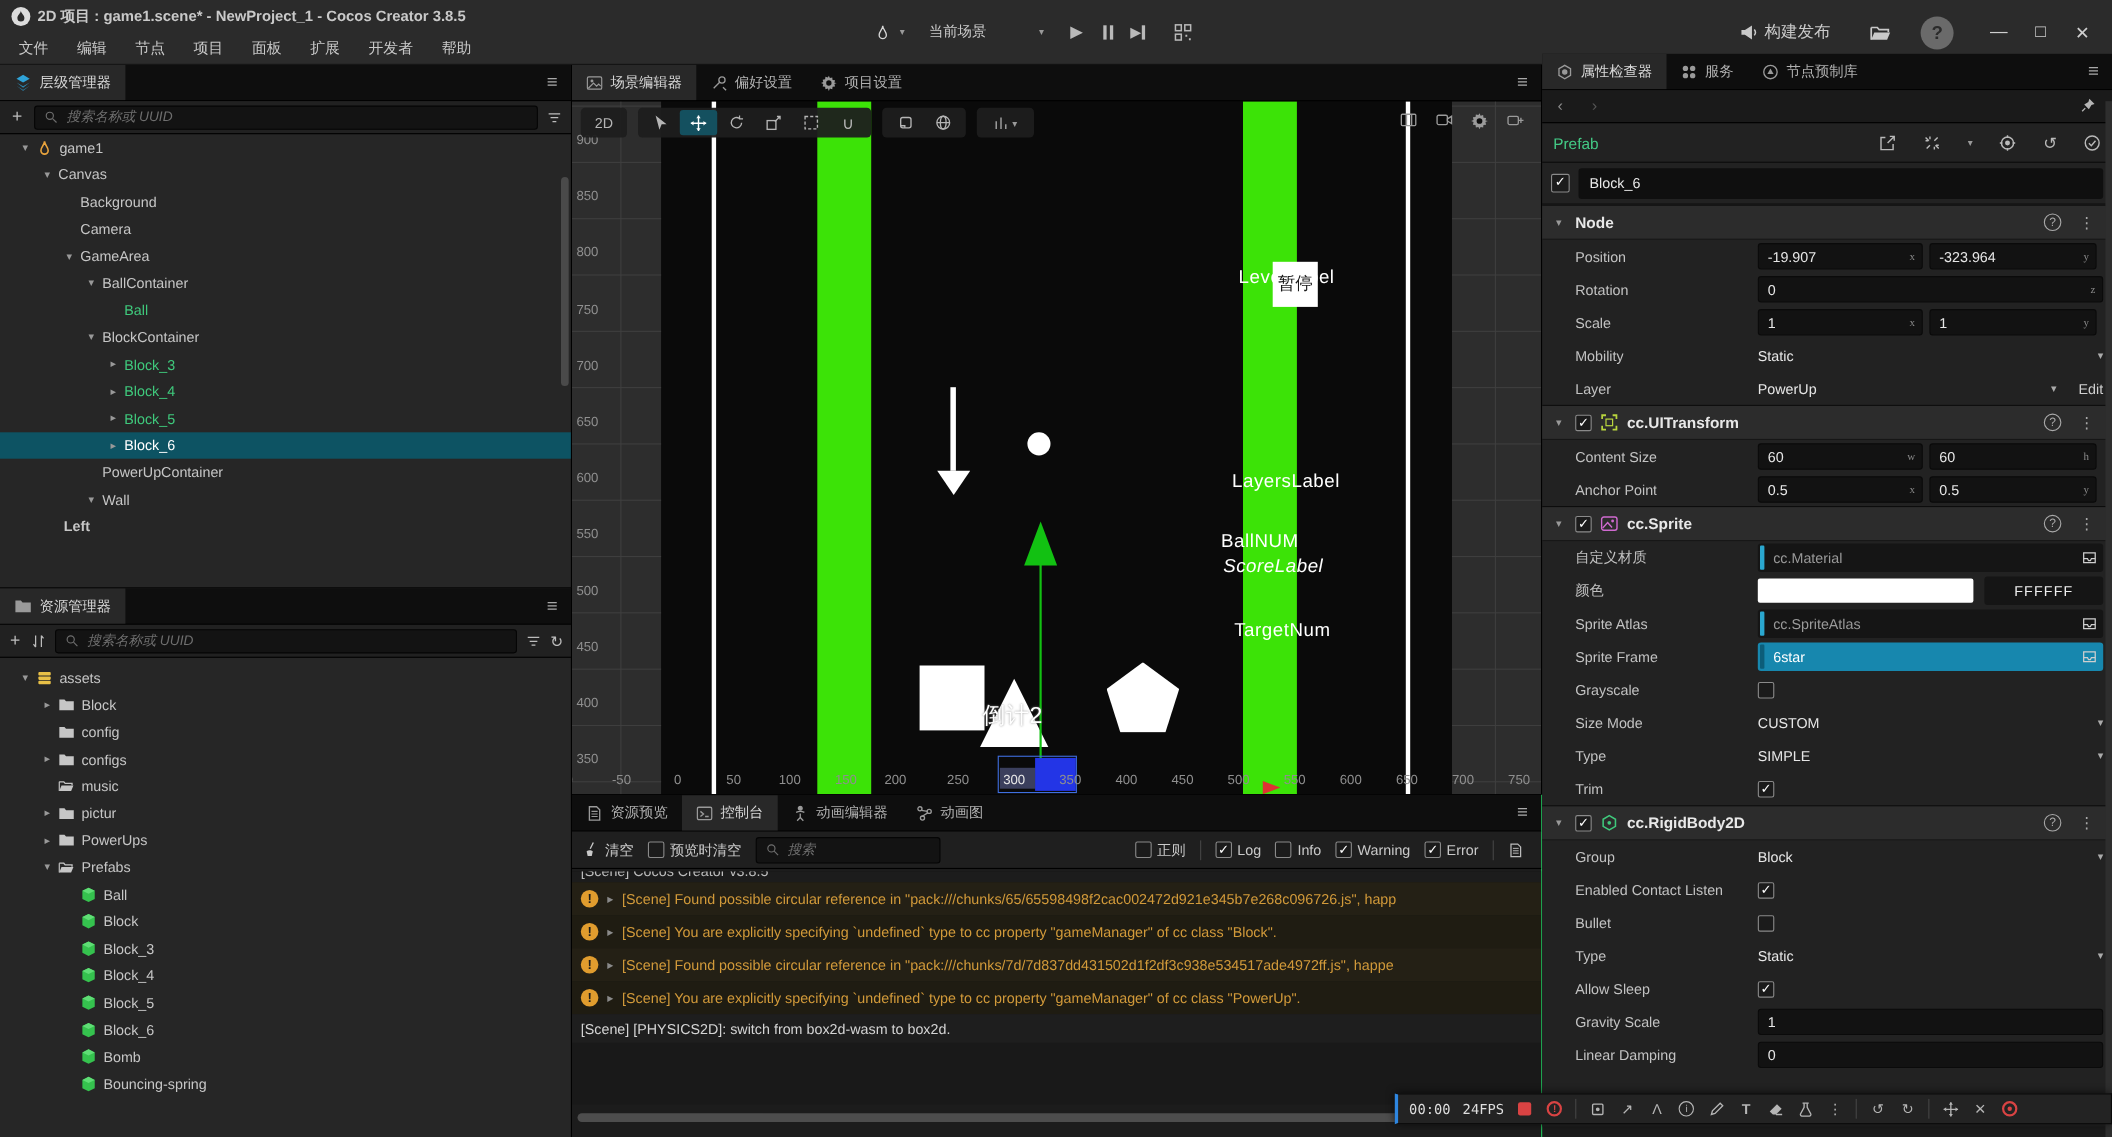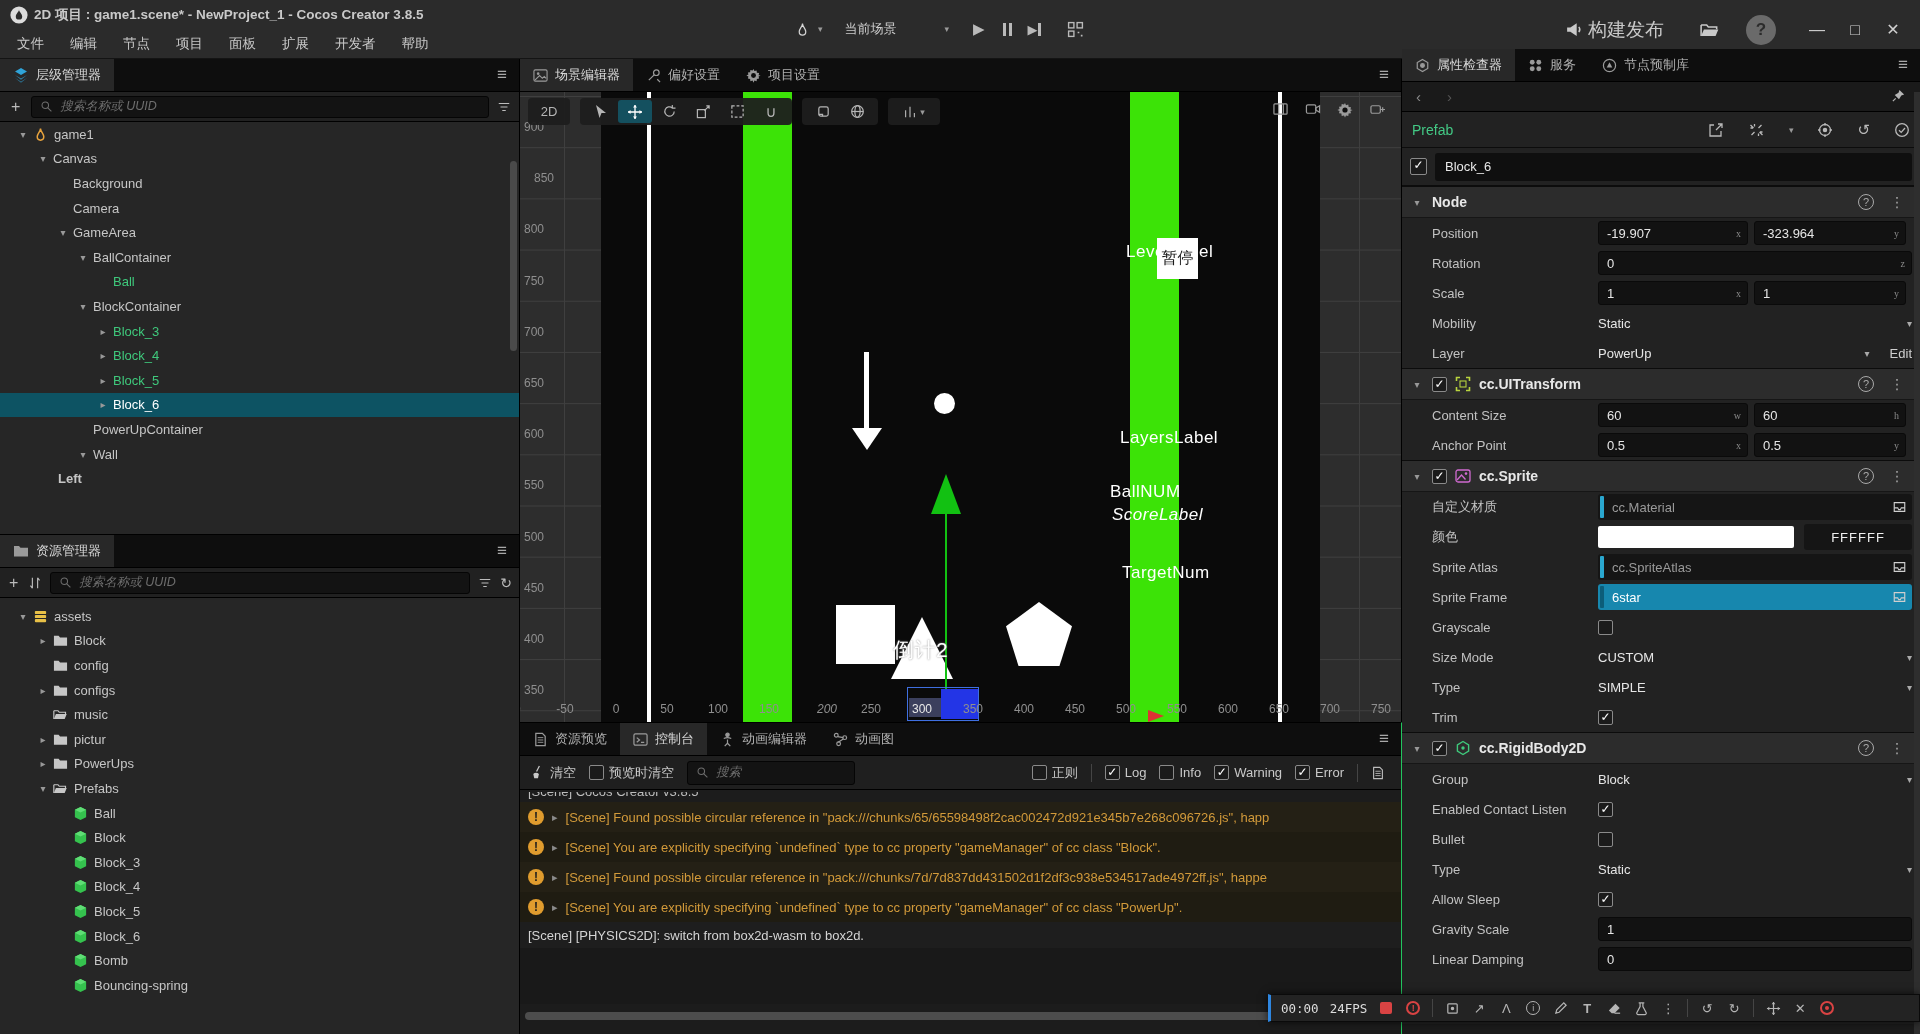--- a/index.html
+++ b/index.html
@@ -15,21 +15,21 @@
   #topbar { left:0; top:0; width:1920px; height:59px; background:#2b2b2b; border-bottom:1px solid #141414; }
   #win-title { left:34px; top:6px; color:#c9c9c9; font-size:13.5px; font-weight:bold; white-space:nowrap; }
   #logo { left:9px; top:5px; width:20px; height:20px; }
   #menubar { left:4px; top:31px; display:flex; }
   .menu-item { padding:4px 13px; color:#c9c9c9; font-size:13.5px; cursor:default; }
   #top-center { left:795px; top:10px; height:38px; display:flex; align-items:center; }
   #top-right { right:8px; top:0; height:59px; display:flex; align-items:center; }
   .playbtn { color:#b9b9b9; }
   .winbtn { width:38px; text-align:center; color:#cfcfcf; font-size:16px; }
   #help-circle { width:30px; height:30px; border-radius:50%; background:#6a6a6a; color:#2b2b2b; font-weight:bold; font-size:17px; display:flex; align-items:center; justify-content:center; }
-  #build-label { color:#c9c9c9; font-size:19px; margin-left:6px; }
+  #build-label { color:#c9c9c9; font-size:15px; margin-left:6px; }
 
   
   .tabbar { background:#0e0e0e; display:flex; align-items:stretch; height:33px; border-bottom:1px solid #000; }
   .tab { display:flex; align-items:center; gap:7px; padding:0 13px; color:#b0b0b0; font-size:13px; white-space:nowrap; }
   .tab.active { background:#282828; color:#d8d8d8; }
   .bar-burger { margin-left:auto; align-self:center; padding:0 12px; color:#a8a8a8; font-size:17px; }
   .searchrow { height:30px; background:#212121; border-bottom:1px solid #000; display:flex; align-items:center; gap:7px; padding:0 7px; }
   .searchbox { flex:1; height:22px; background:#131313; border:1px solid #050505; border-radius:3px; display:flex; align-items:center; gap:7px; padding:0 8px; color:#6e6e6e; }
   .searchbox .ph { font-style:italic; font-size:12.5px; color:#6e6e6e; }
   .toolbtn { color:#bcbcbc; }
@@ -528,40 +528,40 @@
           </i>
           <span>项目设置</span>
         </div>
         <span class="bar-burger">≡</span>
       </div>
     <div id="viewport">
       <div class="gridstrip" style="left:0;width:81px;background-position:-7px 4px"></div>
       <div class="gridstrip" style="left:800px;right:0;background-position:-12px 4px"></div>
       <div id="vrnums">
           <span class="vr-num" style="top: 28px;">900</span>
-          <span class="vr-num" style="top: 79.2px; text-align: center;">850</span>
+          <span class="vr-num" style="top: 79.2px;">850</span>
           <span class="vr-num" style="top: 130.4px;">800</span>
           <span class="vr-num" style="top: 181.6px;">750</span>
           <span class="vr-num" style="top: 232.8px;">700</span>
           <span class="vr-num" style="top: 284px;">650</span>
           <span class="vr-num" style="top: 335.2px;">600</span>
           <span class="vr-num" style="top: 386.4px;">550</span>
           <span class="vr-num" style="top: 437.6px;">500</span>
           <span class="vr-num" style="top: 488.8px;">450</span>
           <span class="vr-num" style="top: 540px;">400</span>
           <span class="vr-num" style="top: 591.2px;">350</span>
         </div>
       <div id="hrnums">
           <span class="hr-num" style="left: -36px; z-index: 7;">00</span>
           <span class="hr-num" style="left: 15px; z-index: 7;">-50</span>
           <span class="hr-num" style="left: 66px; z-index: 7;">0</span>
           <span class="hr-num" style="left: 117px; z-index: 7;">50</span>
           <span class="hr-num" style="left: 168px; z-index: 7;">100</span>
           <span class="hr-num" style="left: 219px; z-index: 7;">150</span>
-          <span class="hr-num" style="left: 277px; z-index: 7; font-style: italic;">200</span>
+          <span class="hr-num" style="left: 264px; z-index: 7;">200</span>
           <span class="hr-num" style="left: 321px; z-index: 7;">250</span>
           <span class="hr-num" style="left: 372px; z-index: 7; color: rgb(232, 232, 232);">300</span>
           <span class="hr-num" style="left: 423px; z-index: 7;">350</span>
           <span class="hr-num" style="left: 474px; z-index: 7;">400</span>
           <span class="hr-num" style="left: 525px; z-index: 7;">450</span>
           <span class="hr-num" style="left: 576px; z-index: 7;">500</span>
           <span class="hr-num" style="left: 627px; z-index: 7;">550</span>
           <span class="hr-num" style="left: 678px; z-index: 7;">600</span>
           <span class="hr-num" style="left: 729px; z-index: 7;">650</span>
           <span class="hr-num" style="left: 780px; z-index: 7;">700</span>

